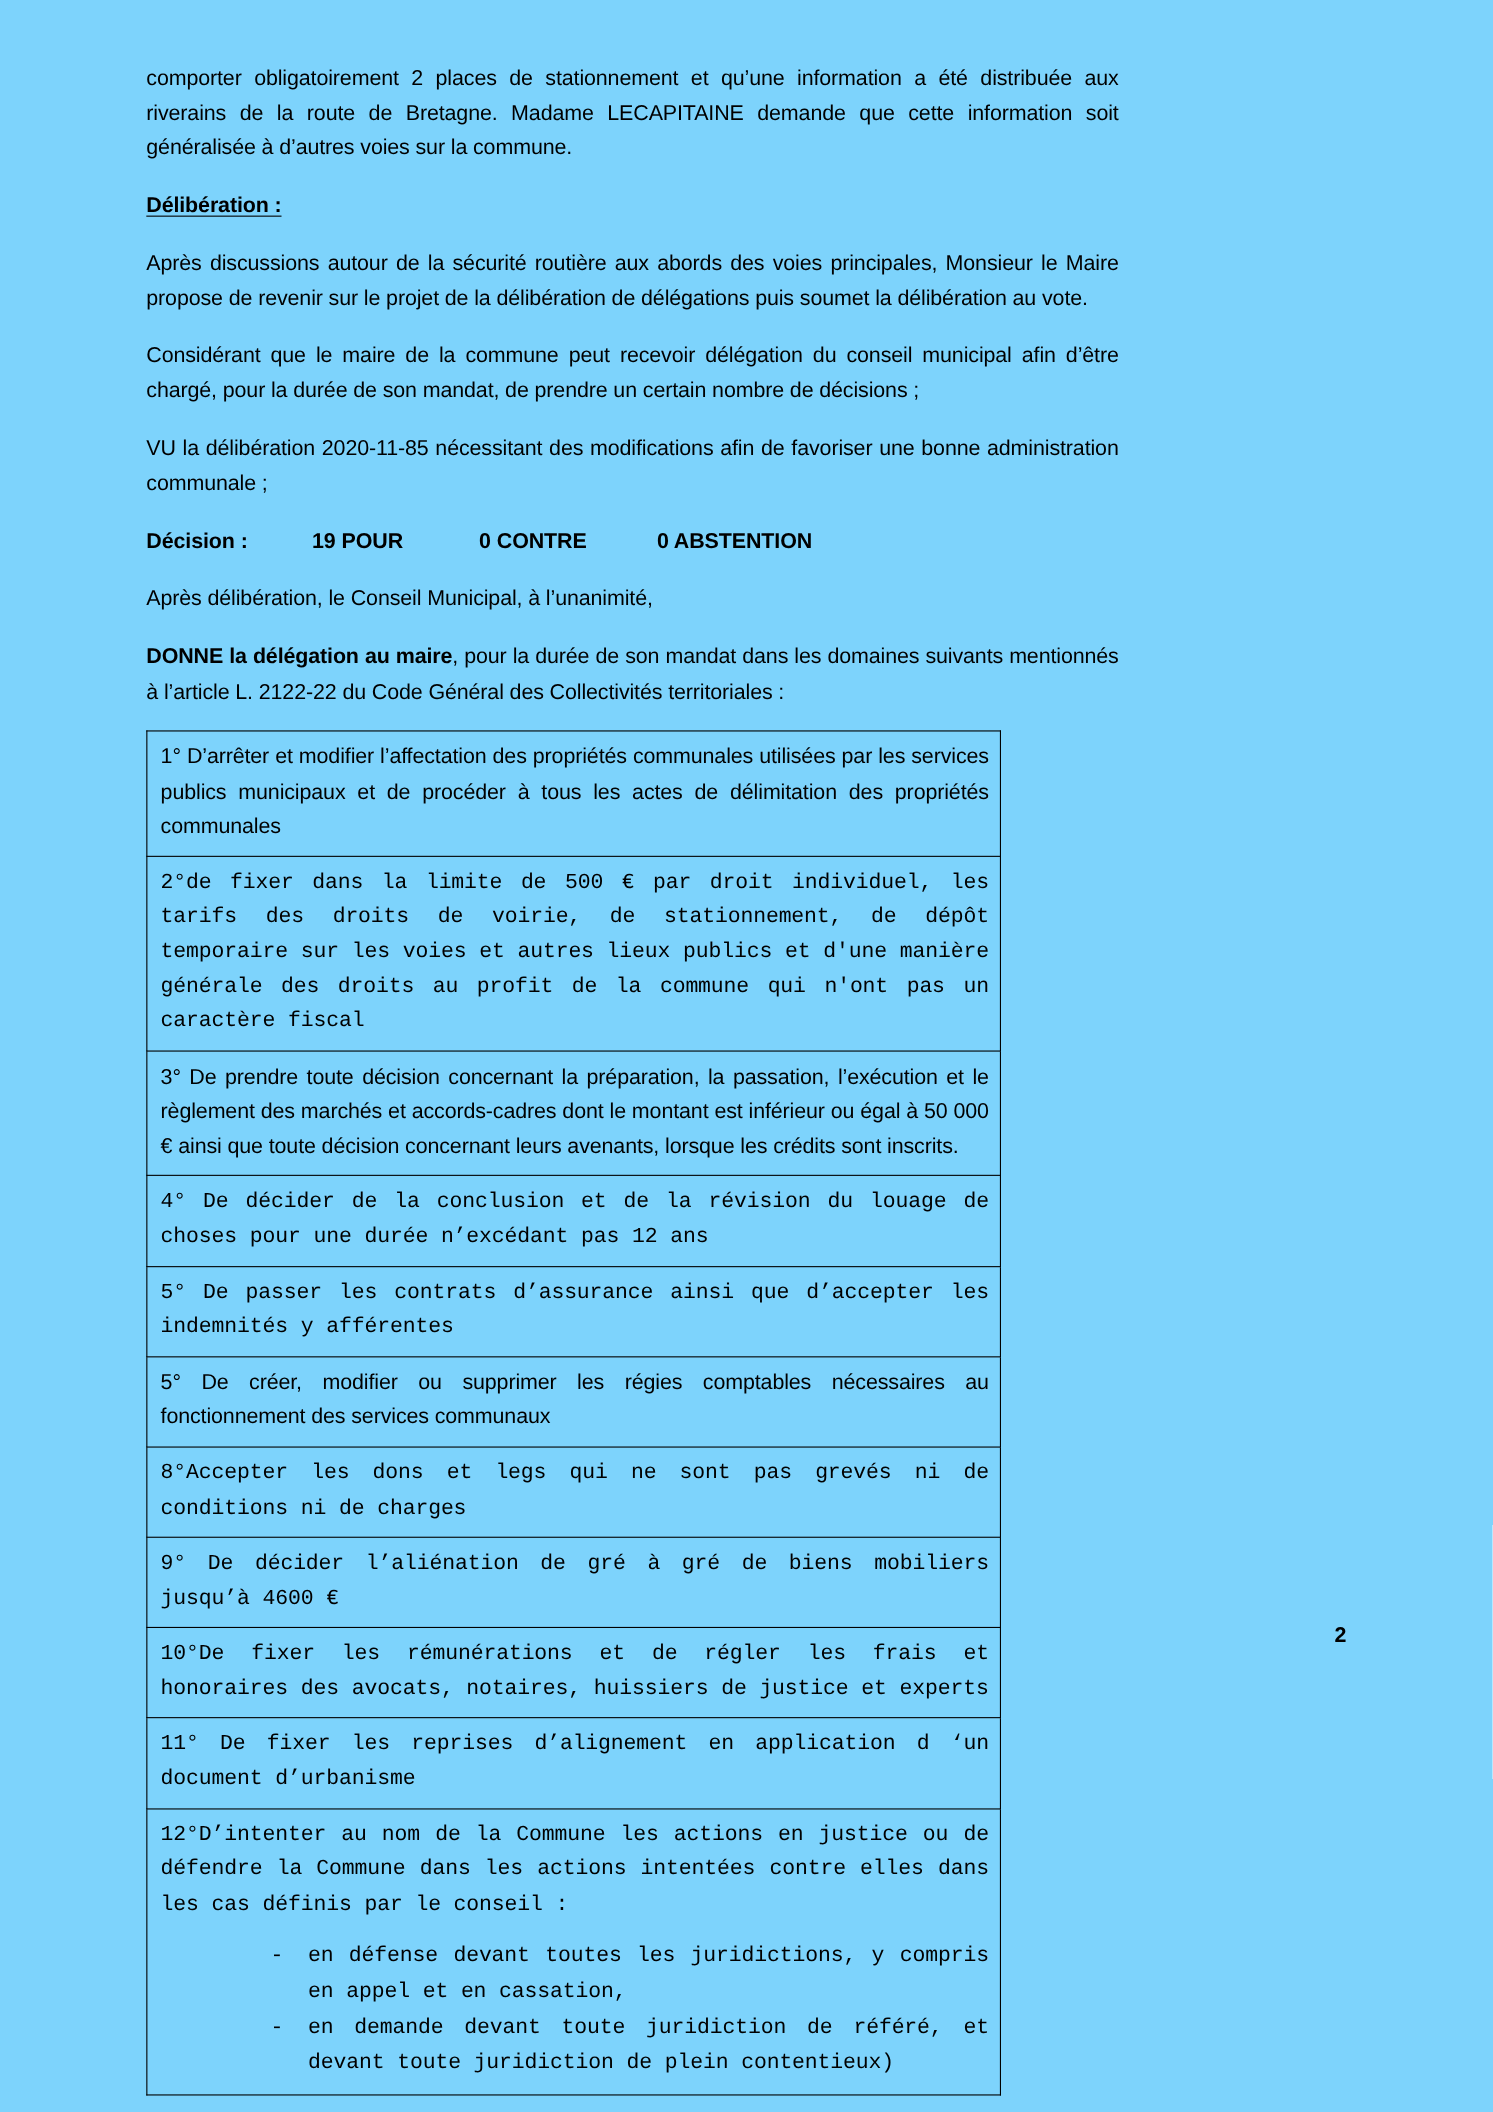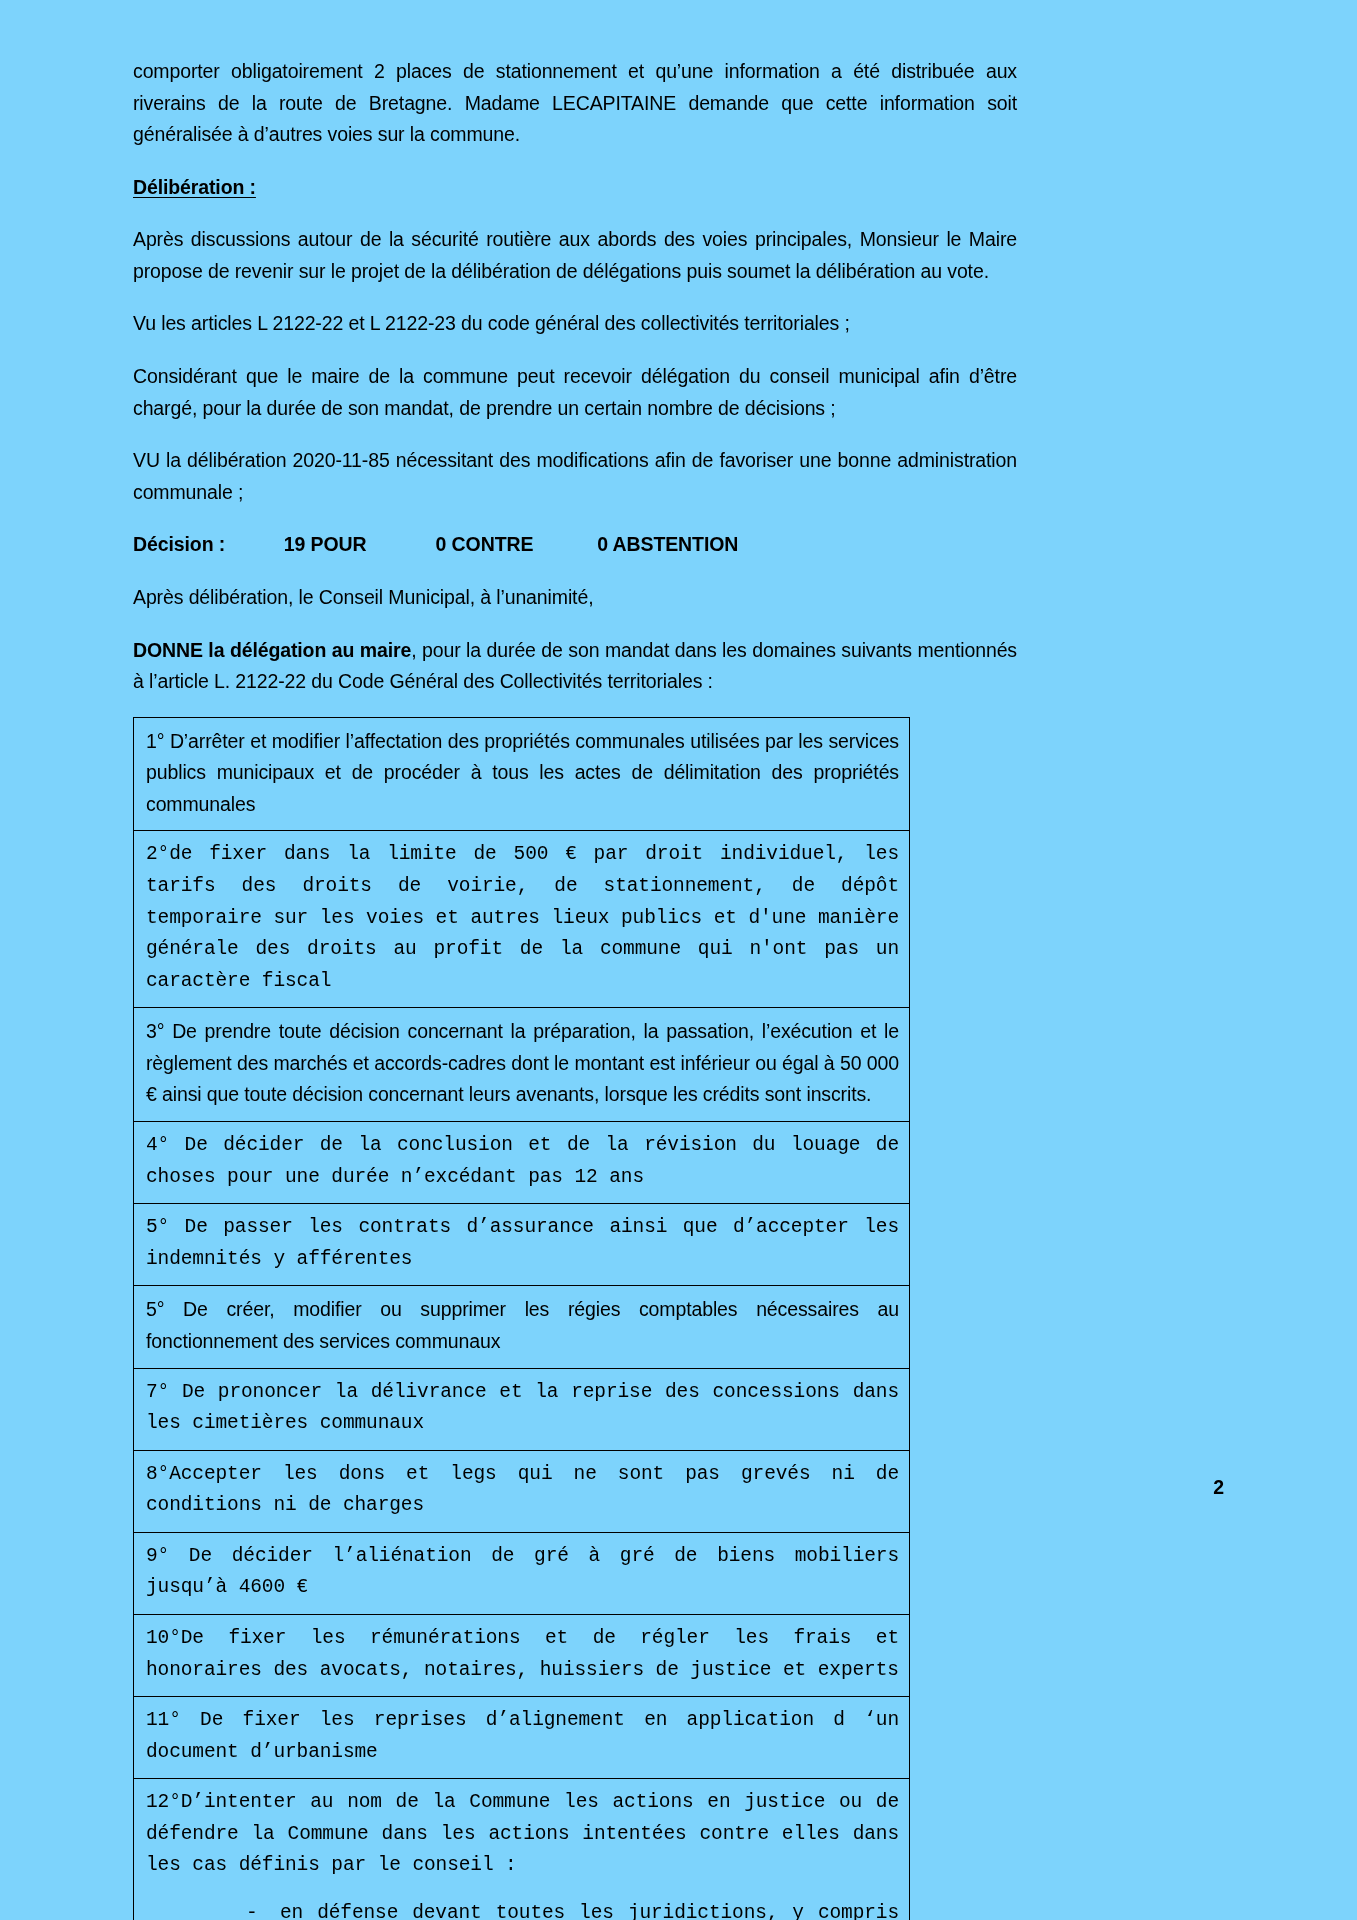--- a/index.html
+++ b/index.html
@@ -115,21 +115,20 @@
   <div class="content">
 
     <p class="para">comporter obligatoirement 2 places de stationnement et qu’une information a été distribuée aux riverains de la route de Bretagne. Madame LECAPITAINE demande que cette information soit généralisée à d’autres voies sur la commune.</p>
 
     <p class="para">
       <span class="u-bold-underline">Délibération :</span>
     </p>
 
     <p class="para">Après discussions autour de la sécurité routière aux abords des voies principales, Monsieur le Maire propose de revenir sur le projet de la délibération de délégations  puis soumet la délibération au vote.</p>
 
-    <p class="para">Vu les articles L 2122-22 et L 2122-23 du code général des collectivités territoriales ;</p>
 
     <p class="para">Considérant que le maire de la commune peut recevoir délégation du conseil municipal afin d’être chargé, pour la durée de son mandat, de prendre un certain nombre de décisions ;</p>
 
     <p class="para">VU la délibération 2020-11-85 nécessitant des modifications afin de favoriser une bonne administration communale ;</p>
 
     <p class="decision-row">Décision :&nbsp;&nbsp;&nbsp;&nbsp;&nbsp;&nbsp;&nbsp;&nbsp;&nbsp;&nbsp;&nbsp;19 POUR&nbsp;&nbsp;&nbsp;&nbsp;&nbsp;&nbsp;&nbsp;&nbsp;&nbsp;&nbsp;&nbsp;&nbsp;&nbsp;0 CONTRE&nbsp;&nbsp;&nbsp;&nbsp;&nbsp;&nbsp;&nbsp;&nbsp;&nbsp;&nbsp;&nbsp;&nbsp;0 ABSTENTION</p>
 
     <p class="para">Après délibération, le Conseil Municipal, à l’unanimité,</p>
 
     <p class="para last-tight">
@@ -149,23 +148,20 @@
             <td>3° De prendre toute décision concernant la préparation, la passation, l’exécution et le règlement des marchés et accords-cadres dont le montant est inférieur ou égal à 50 000 € ainsi que toute décision concernant leurs avenants, lorsque les crédits sont inscrits.</td>
           </tr>
           <tr>
             <td class="nojustify">4° De décider de la conclusion et de la révision du louage de choses pour une durée n’excédant pas 12 ans</td>
           </tr>
           <tr>
             <td class="nojustify">5° De passer les contrats d’assurance ainsi que d’accepter les indemnités y afférentes</td>
           </tr>
           <tr>
             <td>5° De créer, modifier ou supprimer les régies comptables nécessaires au fonctionnement des services communaux</td>
-          </tr>
-          <tr>
-            <td class="nojustify">7° De prononcer la délivrance et la reprise des concessions dans les cimetières communaux</td>
           </tr>
           <tr>
             <td class="nojustify">8°Accepter les dons et legs qui ne sont pas grevés ni de conditions ni de charges</td>
           </tr>
           <tr>
             <td class="nojustify">9° De décider l’aliénation de gré à gré de biens mobiliers jusqu’à 4600 €</td>
           </tr>
           <tr>
             <td class="nojustify">10°De fixer les rémunérations et de régler les frais et honoraires des avocats, notaires, huissiers de justice et experts</td>
           </tr>

